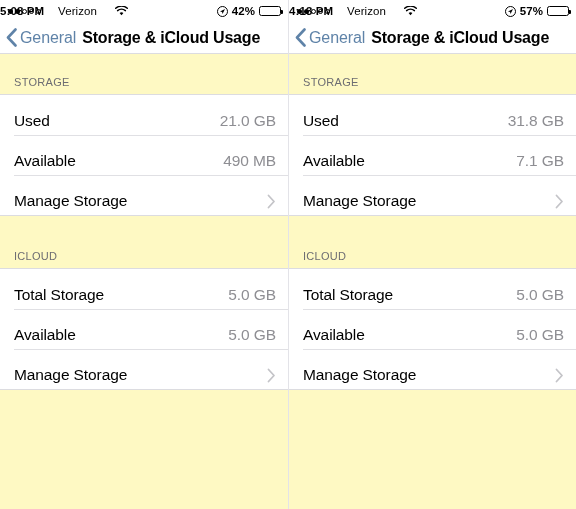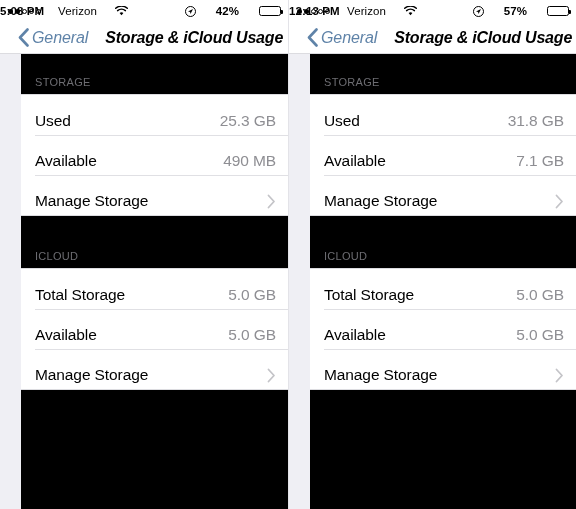--- a/index.html
+++ b/index.html
@@ -80,21 +80,21 @@
     text-align: left;
     font-size: 11.5px;
     font-weight: bold;
     letter-spacing: 0.1px;
     pointer-events: none;
   }
   .sb-right {
     margin-left: auto;
     display: flex;
     align-items: center;
-    gap: 20px;
+    gap: 4px;
     z-index: 2;
   }
   .loc-icon { line-height: 0; display: inline-block; }
   .batt-pct {
     font-size: 11.5px;
     font-weight: bold;
     letter-spacing: 0.1px;
   }
   .battery {
     width: 22px;
@@ -122,48 +122,46 @@
   }
 
   
   .nav-bar {
     height: 32px;
     flex: 0 0 32px;
     background: #ffffff;
     border-bottom: 1px solid #dcdce0;
     display: flex;
     align-items: center;
-    padding-left: 18px;
-    box-sizing: border-box;
-    font-style: italic;
+    padding-left: 6px;
+    box-sizing: border-box;
   }
   .back-chevron {
     display: inline-block;
     line-height: 0;
     margin-right: 3px;
   }
   .back-label {
     font-size: 16px;
     color: #5f83a8;
     letter-spacing: -0.1px;
   }
   .nav-title {
     font-size: 16px;
     font-weight: bold;
     color: #000;
-    margin-left: 17px;
+    margin-left: 6px;
     letter-spacing: -0.2px;
   }
 
   
   .content {
     flex: 1 1 auto;
-    background: #000000;
+    background: #fef9c3;
     overflow: hidden;
-    margin-left: 21px;
   }
   .section-header {
     height: 38px;
     display: flex;
     align-items: flex-end;
     padding: 0 0 6px 14px;
     box-sizing: border-box;
     font-size: 11px;
     color: #6d6d72;
     letter-spacing: 0.3px;
@@ -246,21 +244,21 @@
             <path d="M9.5 1.5 L2 9.5 L9.5 17.5" stroke="#5f83a8" stroke-width="2.6" stroke-linecap="round" stroke-linejoin="round"></path>
           </svg></span>
         <span class="back-label">General</span>
         <span class="nav-title">Storage &amp; iCloud Usage</span>
       </div>
       <div class="content">
         <div class="section-header first">STORAGE</div>
         <div class="group">
           <div class="row">
             <span class="row-label">Used</span>
-            <span class="row-value">25.3 GB</span>
+            <span class="row-value">21.0 GB</span>
           </div>
           <div class="row">
             <span class="row-label">Available</span>
             <span class="row-value">490 MB</span>
           </div>
           <div class="row">
             <span class="row-label">Manage Storage</span>
             <span class="disclosure"><svg width="9" height="15" viewBox="0 0 9 15" fill="none">
                 <path d="M1.5 1.5 L7 7.5 L1.5 13.5" stroke="#c4c4c8" stroke-width="1.8" stroke-linecap="round" stroke-linejoin="round"></path>
               </svg></span>
@@ -296,21 +294,21 @@
             <span class="dot off"></span>
             <span class="dot off"></span>
           </span>
           <span class="carrier">Verizon</span>
           <span class="wifi-icon"><svg width="13" height="10" viewBox="0 0 13 10">
               <path d="M6.5 9.3 L4.6 6.9 A3.3 3.3 0 0 1 8.4 6.9 Z" fill="#000"></path>
               <path d="M2.6 4.6 A6 6 0 0 1 10.4 4.6" stroke="#000" stroke-width="1.5" fill="none" stroke-linecap="round"></path>
               <path d="M0.7 2.3 A8.8 8.8 0 0 1 12.3 2.3" stroke="#000" stroke-width="1.5" fill="none" stroke-linecap="round"></path>
             </svg></span>
         </span>
-        <span class="sb-center">12:13 PM</span>
+        <span class="sb-center">4:13 PM</span>
         <span class="sb-right">
           <span class="loc-icon"><svg width="11" height="11" viewBox="0 0 11 11">
               <circle cx="5.5" cy="5.5" r="5" fill="none" stroke="#000" stroke-width="1"></circle>
               <path d="M8 3 L3 5.6 L5.1 6 L5.5 8 Z" fill="#000"></path>
             </svg></span>
           <span class="batt-pct">57%</span>
           <span class="battery"><span class="fill" style="width:37%"></span></span>
         </span>
       </div>
       <div class="nav-bar">

